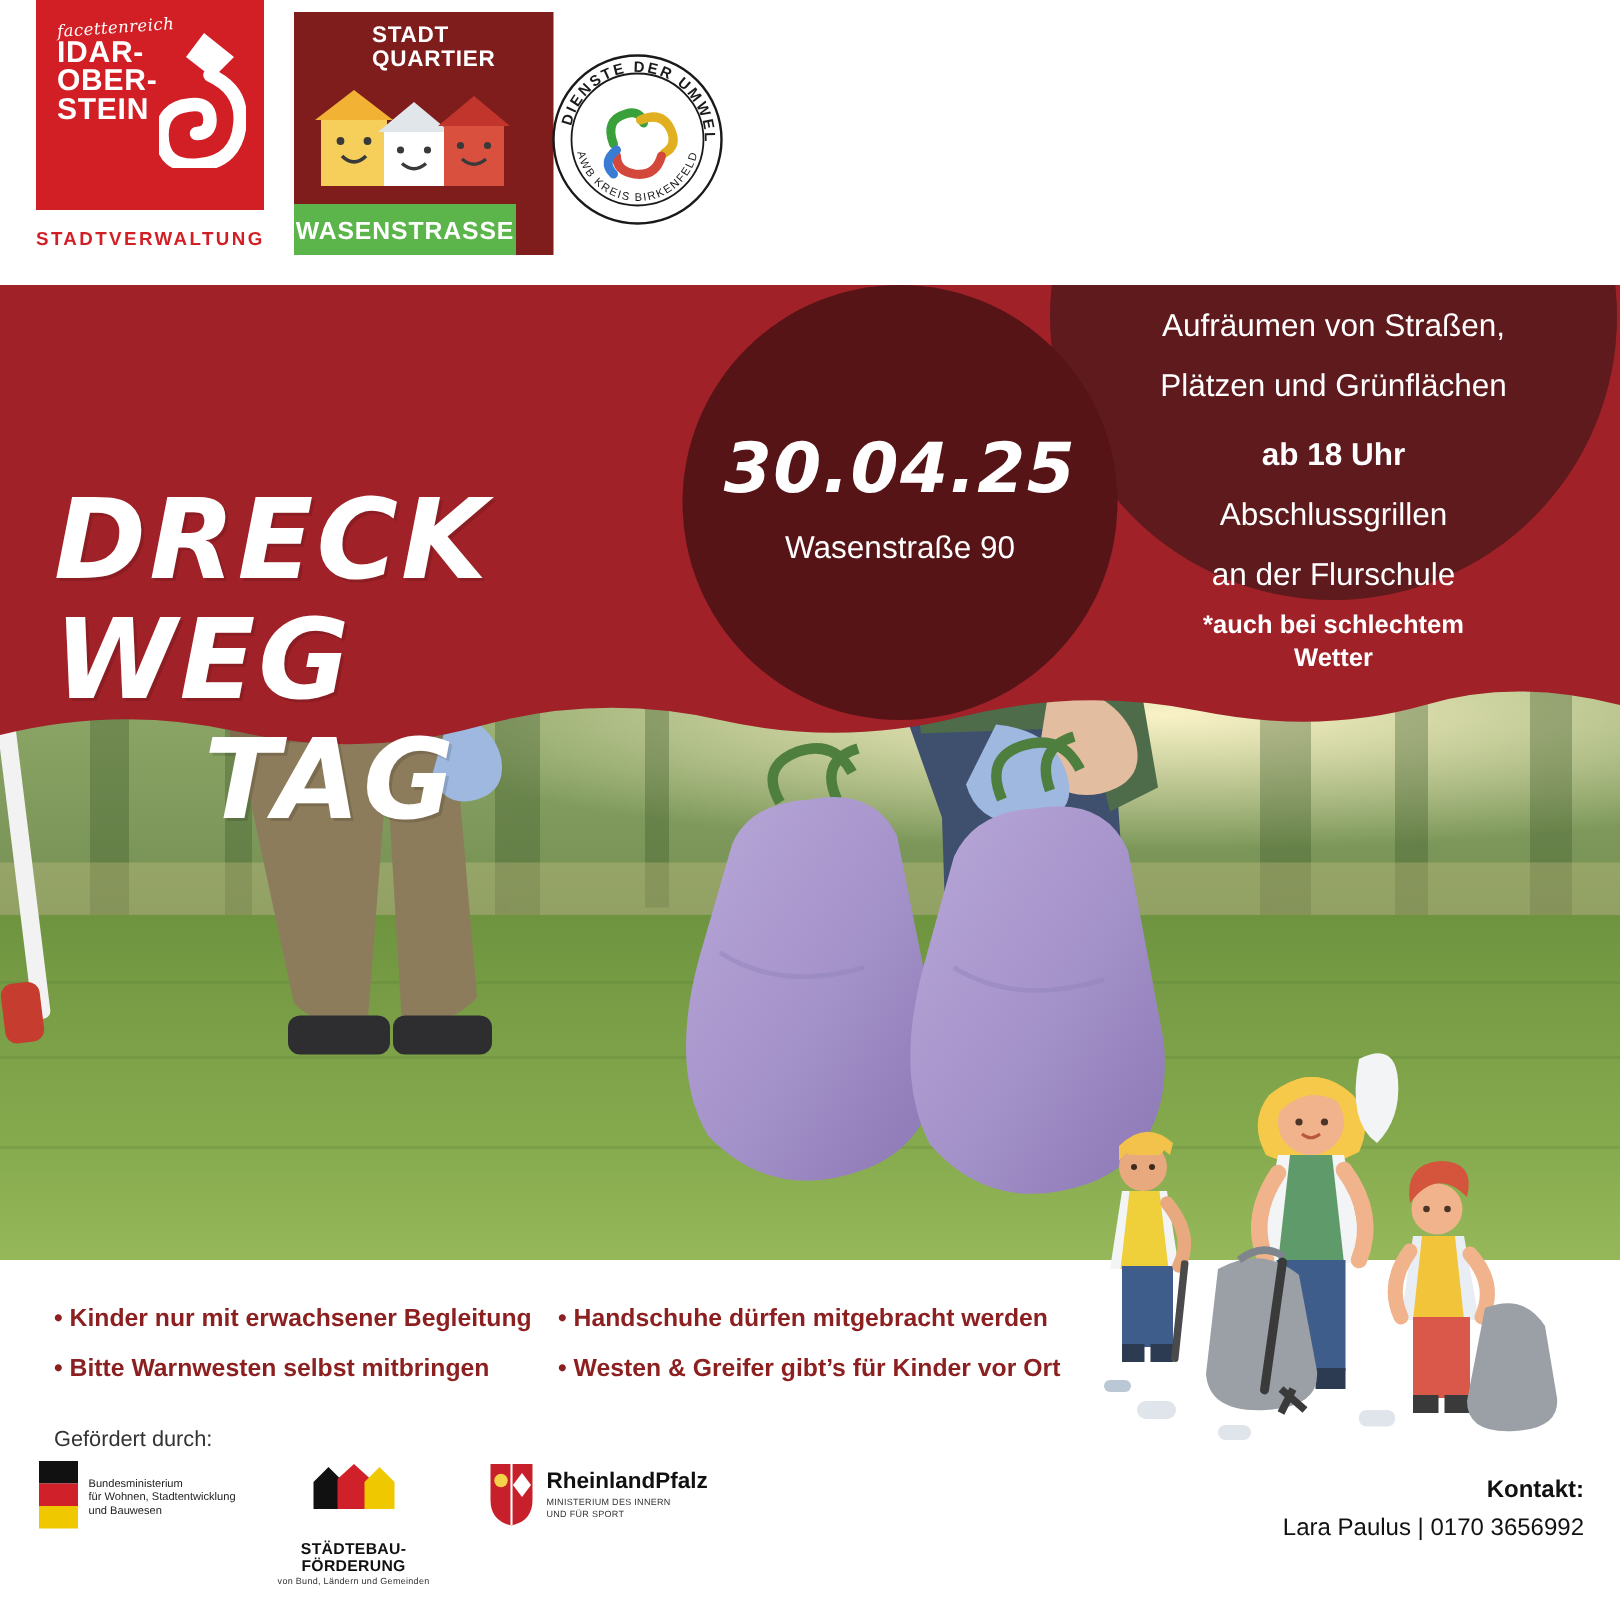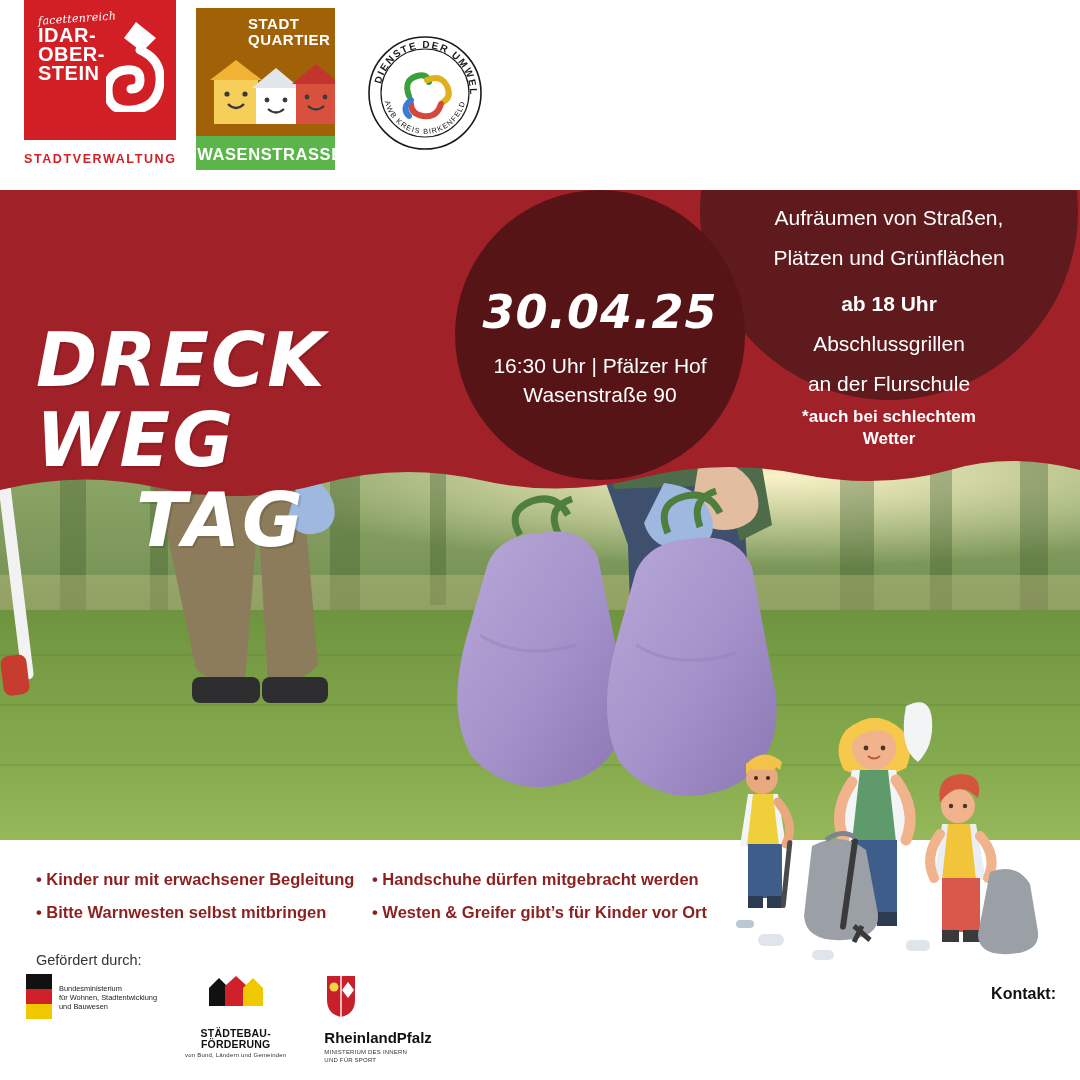--- a/index.html
+++ b/index.html
@@ -64,22 +64,22 @@
     text-align: center;
     font-size: 12.5px;
     font-weight: bold;
     letter-spacing: 1.6px;
     color: #d21f26;
   }
 
   
   .logo-sq {
     left: 196px; top: 8px;
-    width: 139px; height: 162px;
-    background: #a16207;
+    width: 173px; height: 162px;
+    background: #7f1d1d;
     position: absolute;
     overflow: hidden;
   }
   .logo-sq .sq-title {
     position: absolute;
     left: 52px; top: 8px;
     color: #ffffff;
     font-weight: bold;
     font-size: 15px;
     line-height: 16px;
@@ -472,21 +472,20 @@
   <div class="dark-circle-right"></div>
   <div class="dark-circle-left"></div>
 
   <div class="title">
     <span>DRECK WEG</span>
     <span class="l2">TAG</span>
   </div>
 
   <div class="date-block">
     <div class="date">30.04.25</div>
-    <div class="where">16:30 Uhr | Pfälzer Hof</div>
     <div class="where">Wasenstraße 90</div>
   </div>
 
   <div class="info-block">
     <div class="welcome">Alle sind willkommen</div>
     <div class="strong">16:30 - 18 Uhr</div>
     <div class="normal">gemeinsames</div>
     <div class="normal">Aufräumen von Straßen,</div>
     <div class="normal">Plätzen und Grünflächen</div>
     <div class="gap"></div>
@@ -598,35 +597,40 @@
         <svg width="62" height="34" viewBox="0 0 62 34">
           <polygon points="4,14 14,4 24,14 24,32 4,32" fill="#111111"></polygon>
           <polygon points="20,12 31,2 42,12 42,32 20,32" fill="#d0202a"></polygon>
           <polygon points="38,14 48,4 58,14 58,32 38,32" fill="#f0c800"></polygon>
         </svg>
         <div class="fl-title" style="margin-top:20px;">STÄDTEBAU-</div>
         <div class="fl-title">FÖRDERUNG</div>
         <div class="fl-sub" style="margin-top:2px;">von Bund, Ländern und Gemeinden</div>
       </div>
 
-      <div style="display:flex; align-items:flex-start; gap:6px; padding-left:10px;flex-direction:column;">
+      <div style="display:flex; align-items:flex-start; gap:6px; padding-left:10px;">
         <svg width="34" height="44" viewBox="0 0 34 44">
           <path d="M3 2 h28 v24 q0 14 -14 17 Q3 40 3 26 Z" fill="#c8202a"></path>
           <path d="M17 2 v41" stroke="#ffffff" stroke-width="1.4"></path>
           <circle cx="10" cy="13" r="4.5" fill="#f4d24a"></circle>
           <path d="M24 8 l6 8 -6 8 -6 -8z" fill="#ffffff"></path>
         </svg>
         <div style="padding-top:6px;">
           <div style="font-size:15px; font-weight:bold; color:#111111; line-height:16px;">
             <span>Rheinland</span><span>Pfalz</span>
           </div>
           <div class="fl-sub" style="margin-top:3px;">MINISTERIUM DES INNERN</div>
           <div class="fl-sub">UND FÜR SPORT</div>
         </div>
       </div>
     </div>
 
     <div class="contact">
       <div class="head">Kontakt:</div>
+      <div>
+        <span>Lara Paulus</span>
+        <span> | </span>
+        <span>0170 3656992</span>
+      </div>
     </div>
   </div>
 
 </div>
 
 </body></html>

